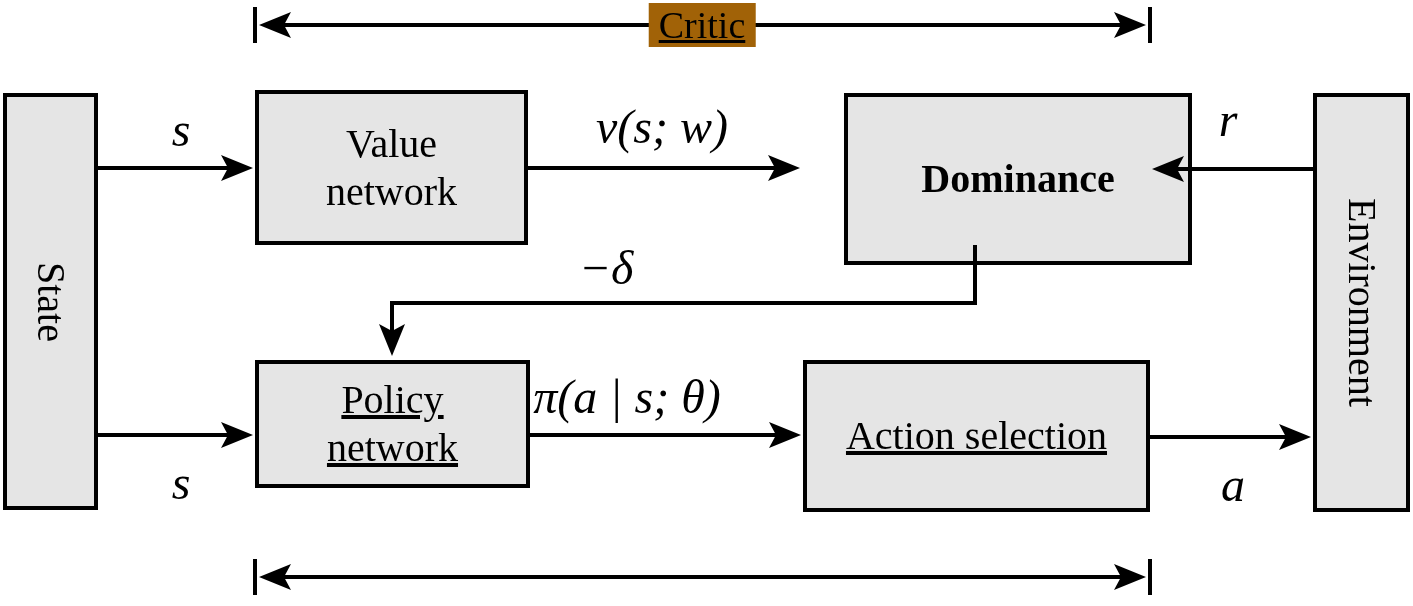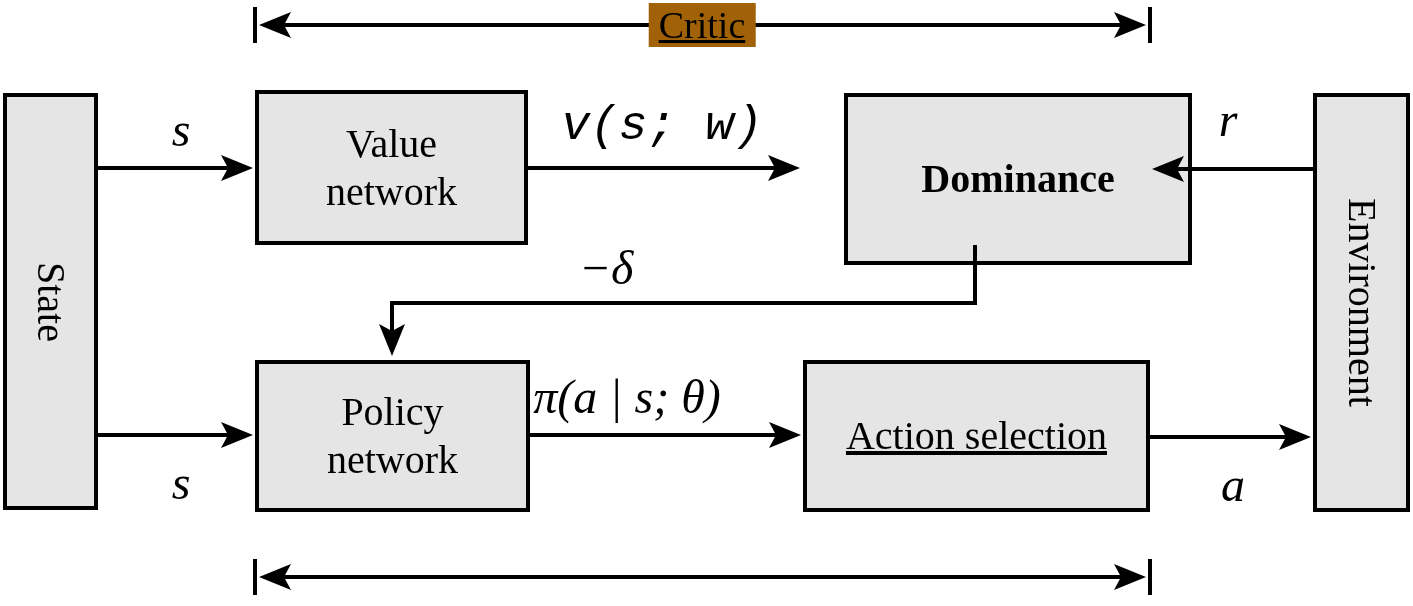--- a/index.html
+++ b/index.html
@@ -67,21 +67,21 @@
       <span style="display:block">network</span>
     </span>
   </div>
 
   <div class="box" style="left:844px;top:93px;width:348px;height:172px;font-weight:bold;">
     <span class="lbl">
       <span style="display:block">Dominance</span>
     </span>
   </div>
 
-  <div class="box" style="left:255px;top:360px;width:275px;height:152px;">
+  <div class="box" style="left:255px;top:360px;width:275px;height:128px;text-decoration:underline;">
     <span class="lbl">
       <span style="display:block">Policy</span>
       <span style="display:block">network</span>
     </span>
   </div>
 
   <div class="box" style="left:803px;top:360px;width:347px;height:152px;text-decoration:underline;">
     <span class="lbl">Action selection</span>
   </div>
 
@@ -135,20 +135,20 @@
 
     <g>
       <line x1="1150" y1="437" x2="1287" y2="437"></line>
       <polygon points="1311,437 1279,424 1286,437 1279,450"></polygon>
     </g>
   </svg>
 
   <div class="brace-label" style="left:702px;top:25px;">Critic</div>
 
   <div class="sig" style="left:181px;top:129px;">s</div>
-  <div class="sig" style="left:662px;top:126px;font-family:Liberation Mono, monospace;">v(s; w)</div>
+  <div class="sig" style="left:662px;top:126px;">v(s; w)</div>
   <div class="sig" style="left:1228px;top:119px;">r</div>
   <div class="sig" style="left:606px;top:267px;">−δ</div>
   <div class="sig" style="left:181px;top:482px;">s</div>
   <div class="sig" style="left:627px;top:396px;">π(a | s; θ)</div>
   <div class="sig" style="left:1233px;top:484px;">a</div>
 
 </div>
 
 </body></html>

